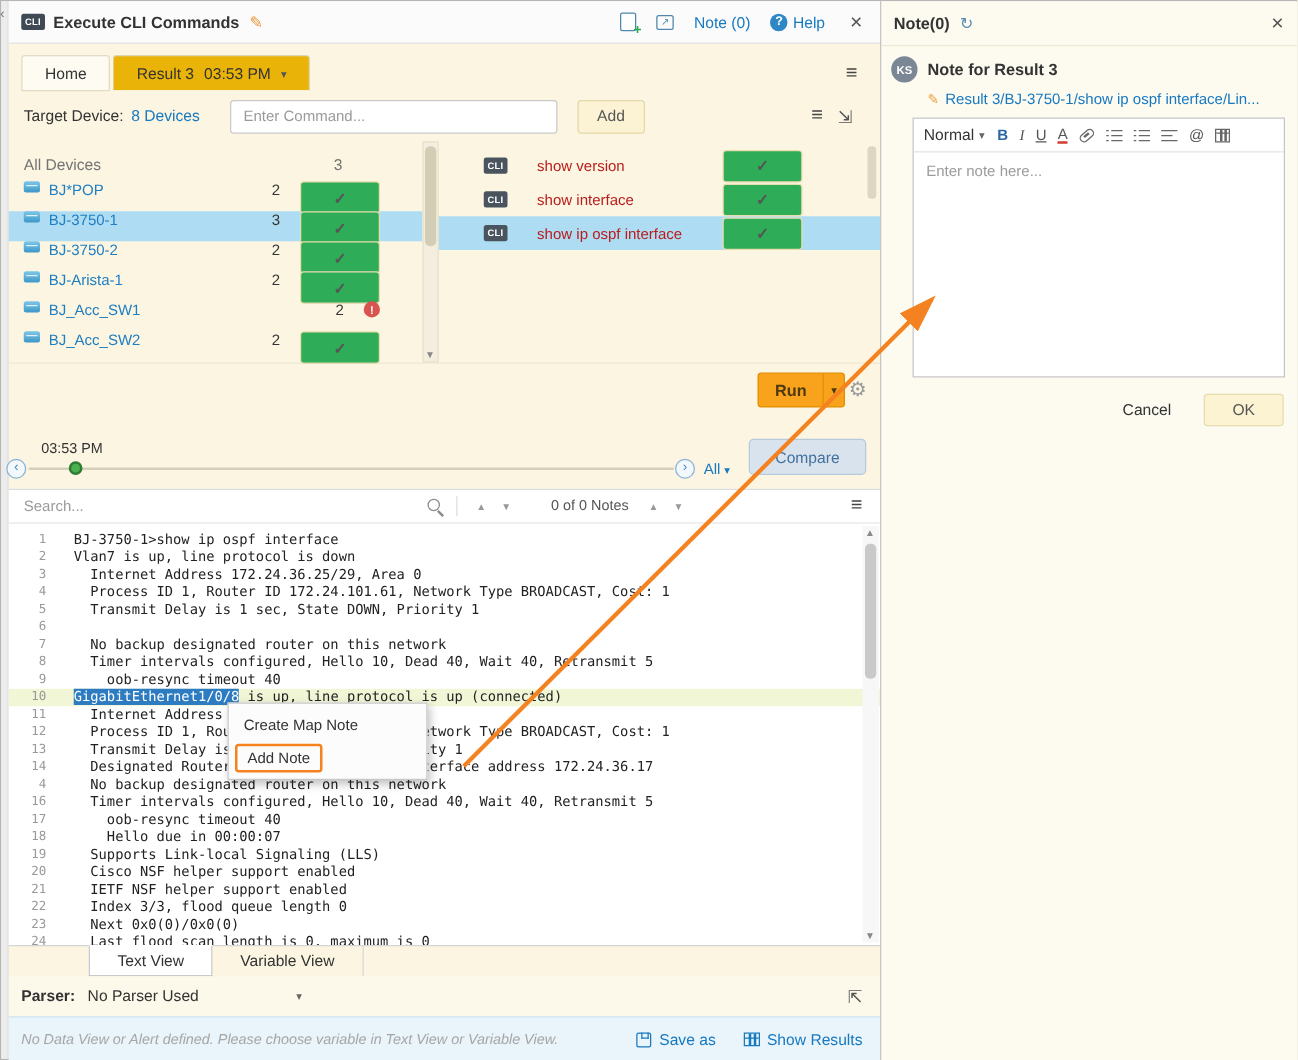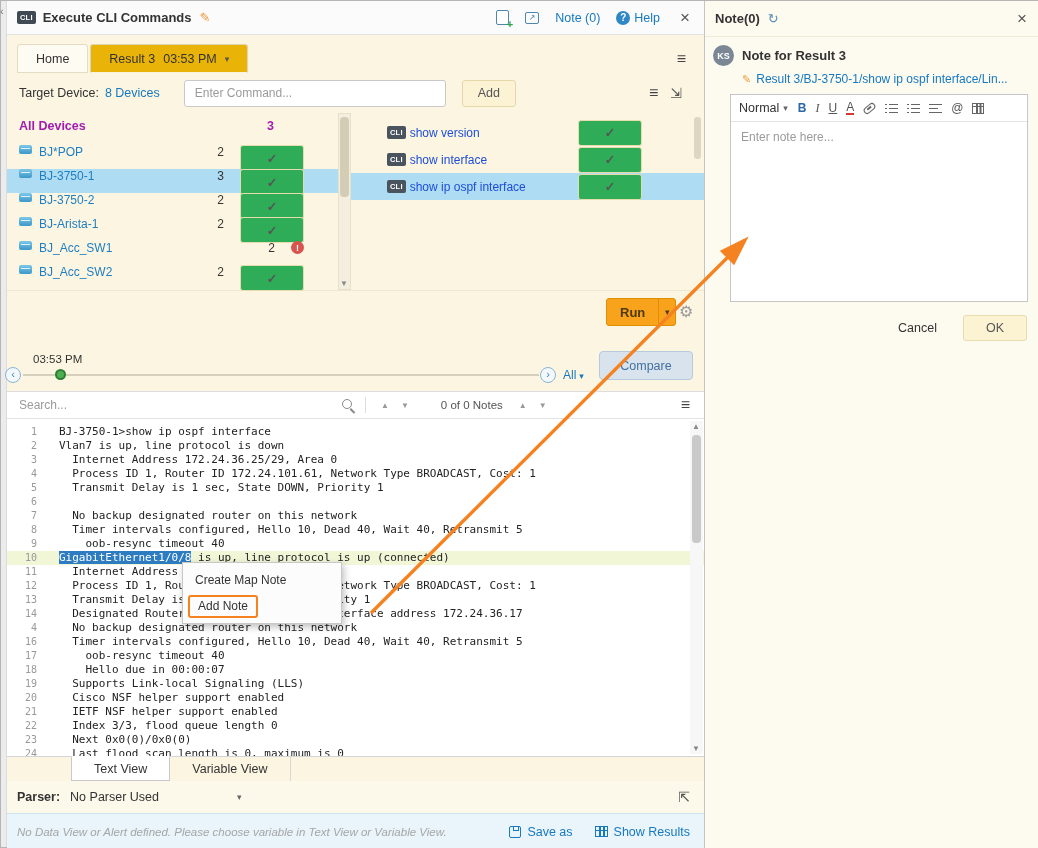--- a/index.html
+++ b/index.html
@@ -45,39 +45,39 @@
 .td-value{font-size:12.5px;color:#1779c0;margin-left:6px;cursor:pointer}
 .cmd-input{margin-left:24px;width:262px;height:27px;border:1px solid #c9c9c9;border-radius:3px;background:#fff;padding:0 10px;font-size:12px;font-family:"Liberation Sans",sans-serif;color:#333}
 .cmd-input::placeholder{color:#9b9b9b}
 .add-btn{margin-left:16px;width:54px;height:27px;background:#fcf3d4;border:1px solid #e4d8a9;border-radius:3px;font-size:12.5px;color:#555;cursor:pointer;font-family:"Liberation Sans",sans-serif}
 .cmdbar .spacer{flex:1}
 .i-collapse{font-size:14px;color:#555;margin:0 12px;cursor:pointer}
 
 
 .lists{height:178px;position:relative;flex:none;border-bottom:1px solid #eee8d2}
 .device-panel{position:absolute;left:0;top:0;width:331px;height:100%}
-.list-header{display:flex;align-items:flex-start;height:32px;padding:6px 64px 0 12px;font-weight:bold;font-size:12.5px;color:#a21caf}
+.list-header{display:flex;align-items:center;height:32px;padding:6px 64px 0 12px;font-weight:normal;font-size:12.5px;color:#737373}
 .lh-name{flex:1}
 .lh-count{width:20px;text-align:right}
 .dev-row{display:flex;height:24px;padding:0 34px 0 12px;cursor:pointer}
 .dev-row.sel{background:#aedcf3}
 .dev-icon{width:13px;height:9px;border-radius:2px;background:linear-gradient(180deg,#7ec8e8,#3d97c9);display:inline-block;margin-right:7px;position:relative;flex:none}
 .dev-icon::after{content:"";position:absolute;left:2px;top:3px;right:2px;height:1px;background:rgba(255,255,255,.8)}
 .dev-name{flex:1;color:#1e7ec2;font-size:12px}
 .dev-count{width:20px;text-align:right;color:#333;margin-right:16px}
 .status{width:13px;height:13px;border-radius:50%;color:#fff;font-size:9px;font-weight:bold;display:inline-flex;align-items:center;justify-content:center;flex:none}
 .status.ok{background:#2eac57}
 .status.error{background:#d9534f}
 .dev-scroll{position:absolute;left:331px;top:0;width:13px;height:100%;background:#f3eedd;border:1px solid #e7e0ca}
 .dev-scroll .thumb{position:absolute;left:1px;top:3px;width:9px;height:80px;background:#d4cdb6;border-radius:4px}
 .dev-scroll .sb-arrow{position:absolute;bottom:1px;left:1px;font-size:8px;color:#888}
 .command-panel{position:absolute;left:344px;top:0;right:0;height:100%;padding-top:6px}
 .cmd-row{display:flex;align-items:center;height:27px;padding:0 62px 0 36px;cursor:pointer}
 .cmd-row.sel{background:#aedcf3}
-.cmd-label{margin-left:4px;color:#1d4ed8;font-size:12px;flex:1}
+.cmd-label{margin-left:24px;color:#b91c1c;font-size:12px;flex:1}
 .cmd-scroll{position:absolute;right:2px;top:4px;width:8px;height:168px}
 .cmd-scroll .thumb{position:absolute;top:0;left:0;width:7px;height:42px;background:#ddd6c2;border-radius:3px}
 
 
 .runrow{height:45px;position:relative;flex:none}
 .run-btn{position:absolute;left:599px;top:7px;height:28px;display:flex;background:#f9a21b;border:1px solid #e08f00;border-radius:3px;cursor:pointer;overflow:hidden}
 .run-label{padding:0 13px;display:flex;align-items:center;font-size:13px;font-weight:bold;color:#4d3a10}
 .run-arrow{width:17px;display:flex;align-items:center;justify-content:center;border-left:1px solid #e08f00;font-size:9px;color:#4d3a10}
 .i-gear{position:absolute;left:672px;top:11px;font-size:16px;color:#9a9a9a;cursor:pointer}
 

